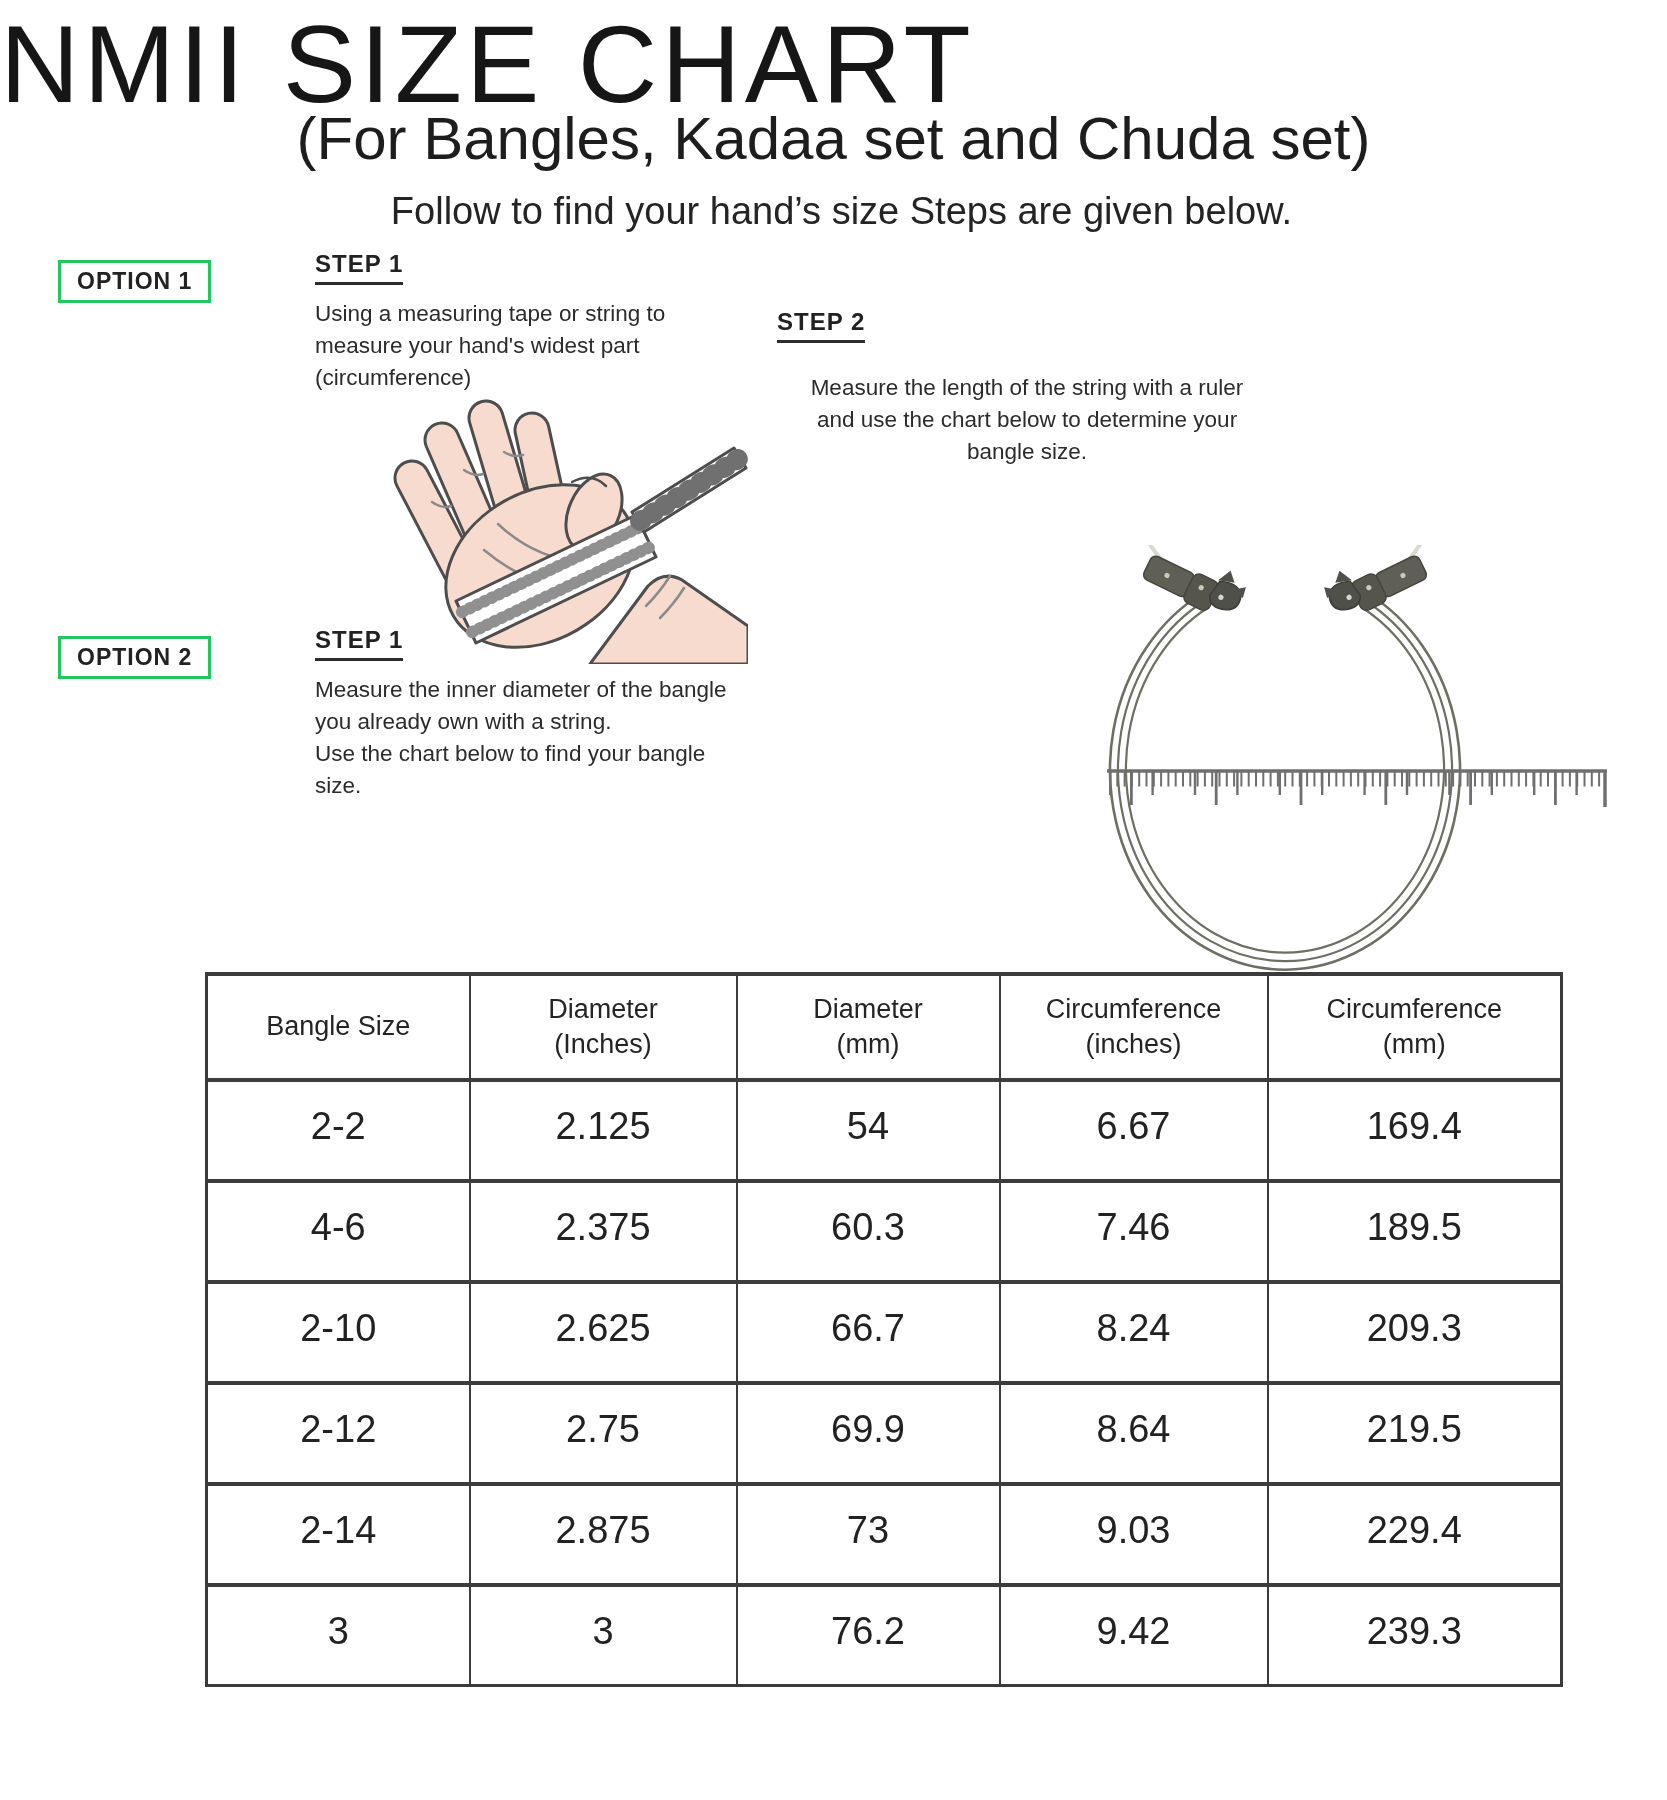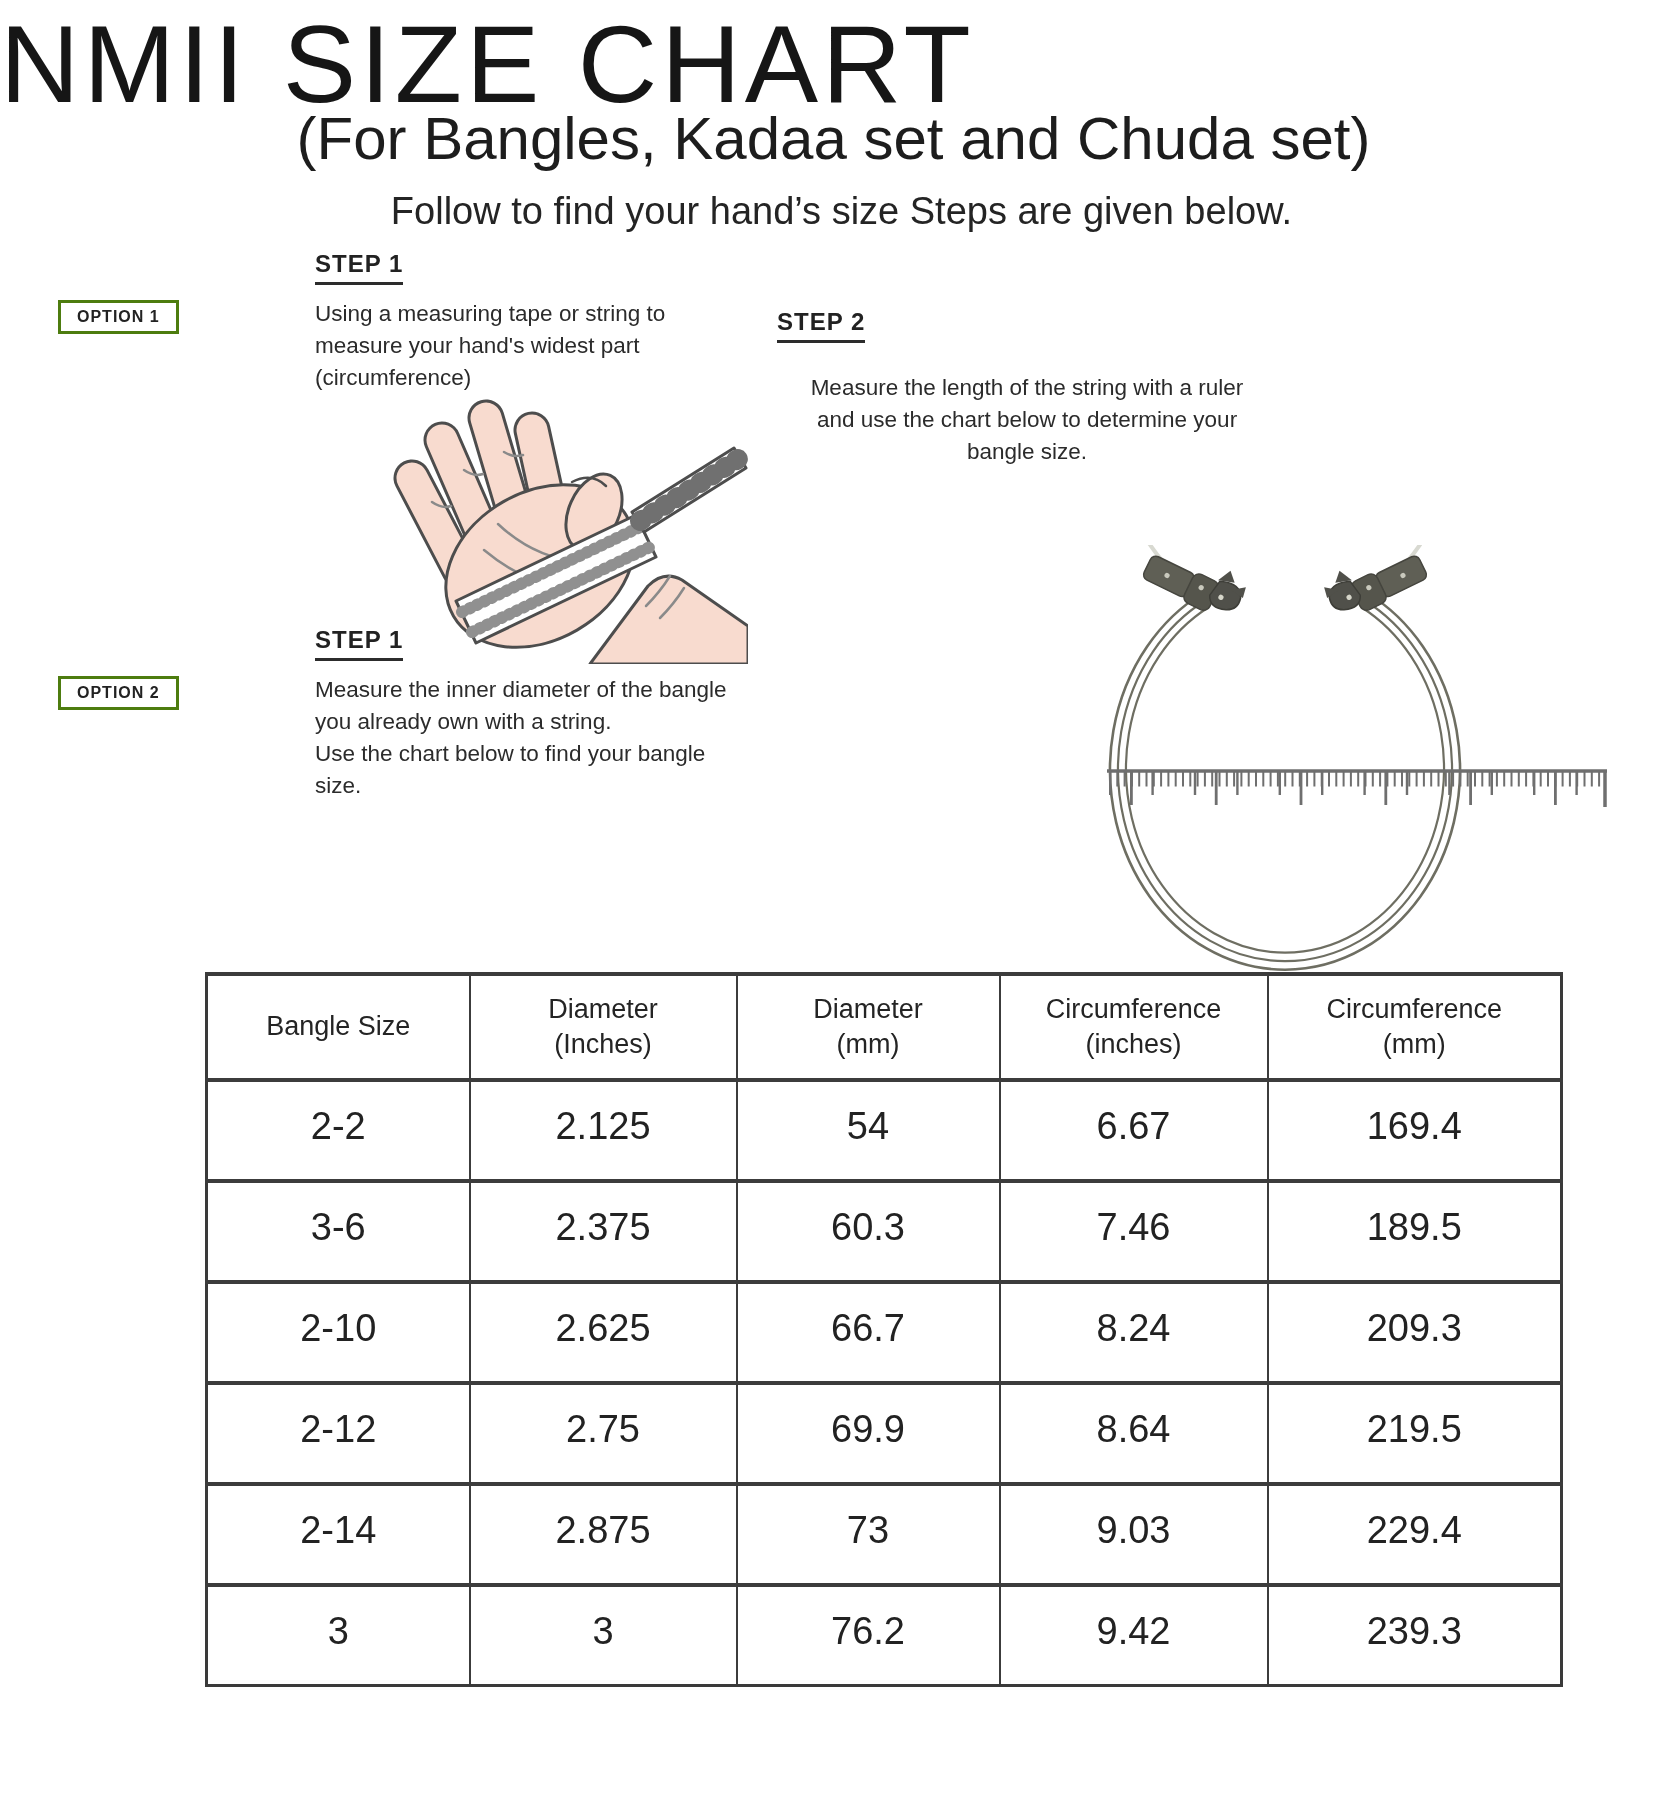--- a/index.html
+++ b/index.html
@@ -3,21 +3,21 @@
 <meta charset="utf-8">
 <style>
   html,body{margin:0;padding:0;background:#ffffff;}
   body{width:1667px;height:1800px;position:relative;font-family:"Liberation Sans",sans-serif;color:#2e2e2e;overflow:hidden;}
   .abs{position:absolute;}
 
   .title{top:0px;left:0;width:1667px;text-align:left;font-size:110px;letter-spacing:4px;color:#161616;font-weight:500;white-space:nowrap;}
   .subtitle{top:104px;left:0;width:1667px;text-align:center;font-size:60px;color:#1d1d1d;font-weight:400;white-space:nowrap;}
   .instruction{top:190px;left:0;width:1667px;text-align:center;font-size:38px;color:#242424;white-space:nowrap;margin-left:8px;}
 
-  .option-badge{border:3px solid #4d7c0f;padding:5px 16px;font-size:16px;font-weight:700;color:#222;background:#fff;letter-spacing:1px;margin-top:40px;}
+  .option-badge{border:3px solid #22c55e;padding:5px 16px;font-size:23px;font-weight:700;color:#222;background:#fff;letter-spacing:1px;}
   #opt1-box{left:58px;top:260px;}
   #opt2-box{left:58px;top:636px;}
 
   .step-label{font-size:24px;font-weight:700;color:#222;border-bottom:3px solid #2c2c2c;padding-bottom:4px;letter-spacing:1px;display:inline-block;text-align:center;}
   #step1a{left:315px;top:250px;}
   #step2a{left:777px;top:308px;}
   #step1b{left:315px;top:626px;}
 
   .step-text{font-size:22.5px;line-height:1.42;color:#2b2b2b;white-space:pre-line;}
   #para1{left:315px;top:298px;width:430px;}
@@ -167,21 +167,21 @@
   </thead>
   <tbody>
     <tr>
       <td>2-2</td>
       <td>2.125</td>
       <td>54</td>
       <td>6.67</td>
       <td>169.4</td>
     </tr>
     <tr>
-      <td>3-6</td>
+      <td>4-6</td>
       <td>2.375</td>
       <td>60.3</td>
       <td>7.46</td>
       <td>189.5</td>
     </tr>
     <tr>
       <td>2-10</td>
       <td>2.625</td>
       <td>66.7</td>
       <td>8.24</td>

